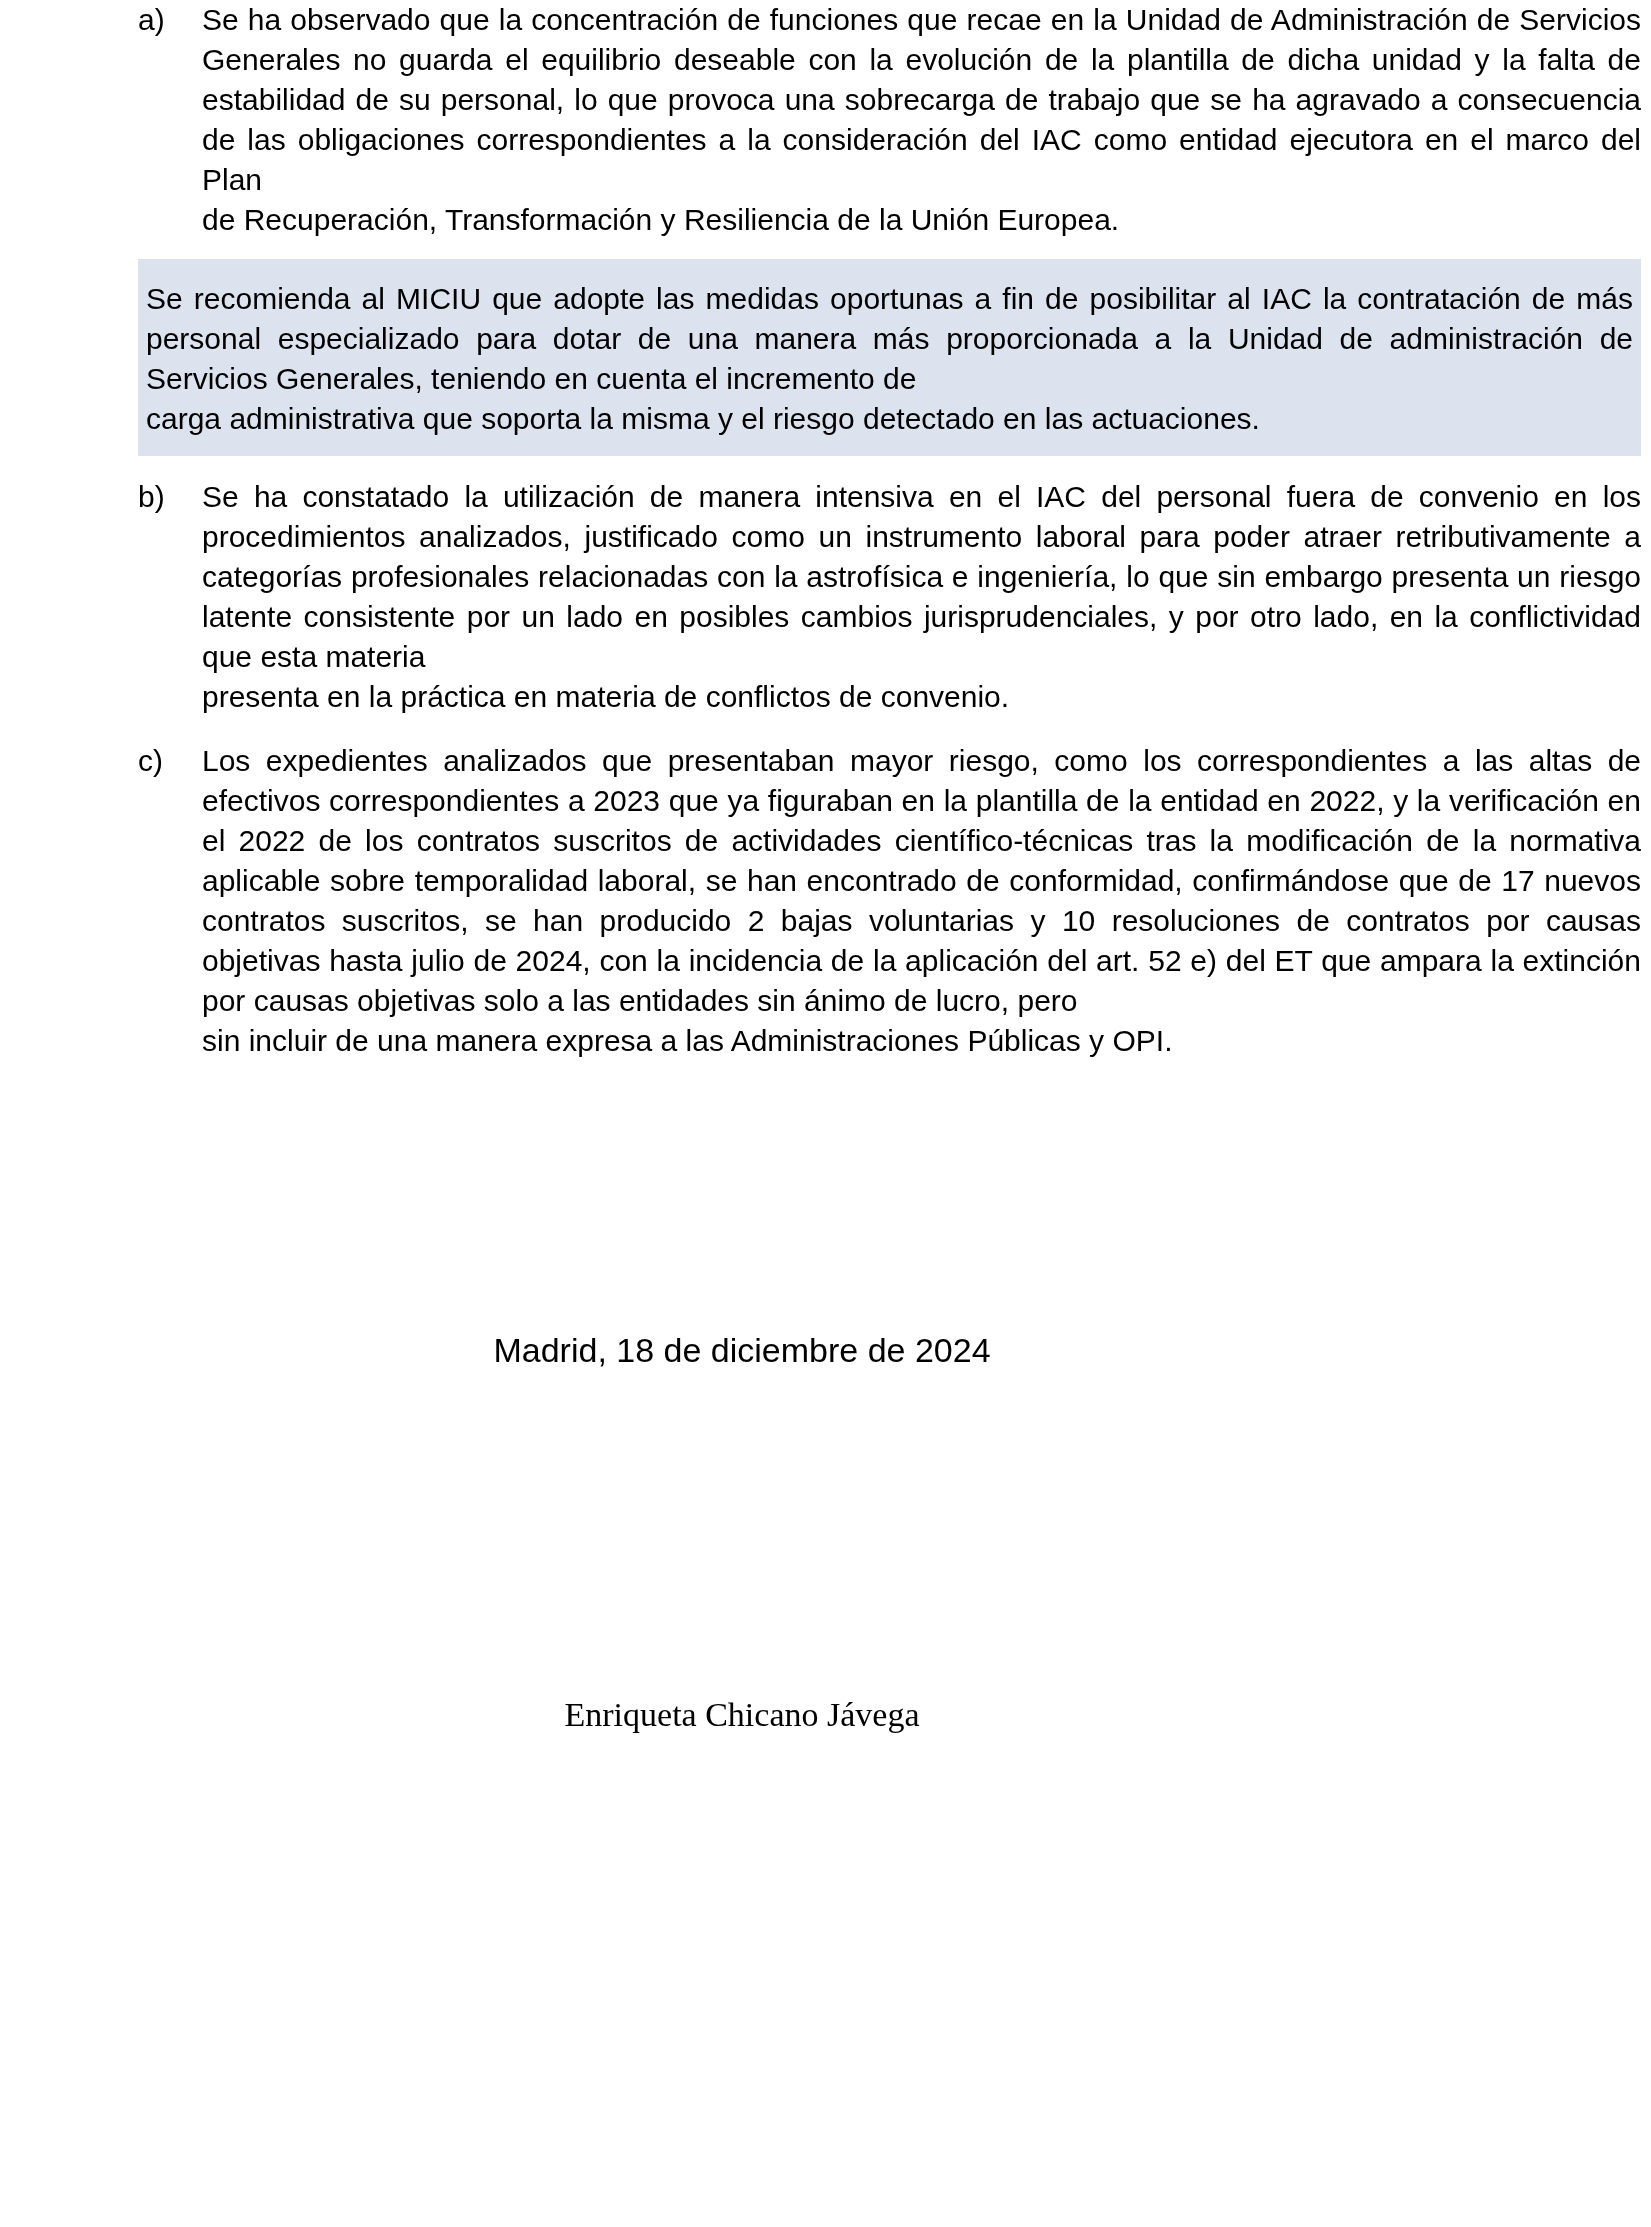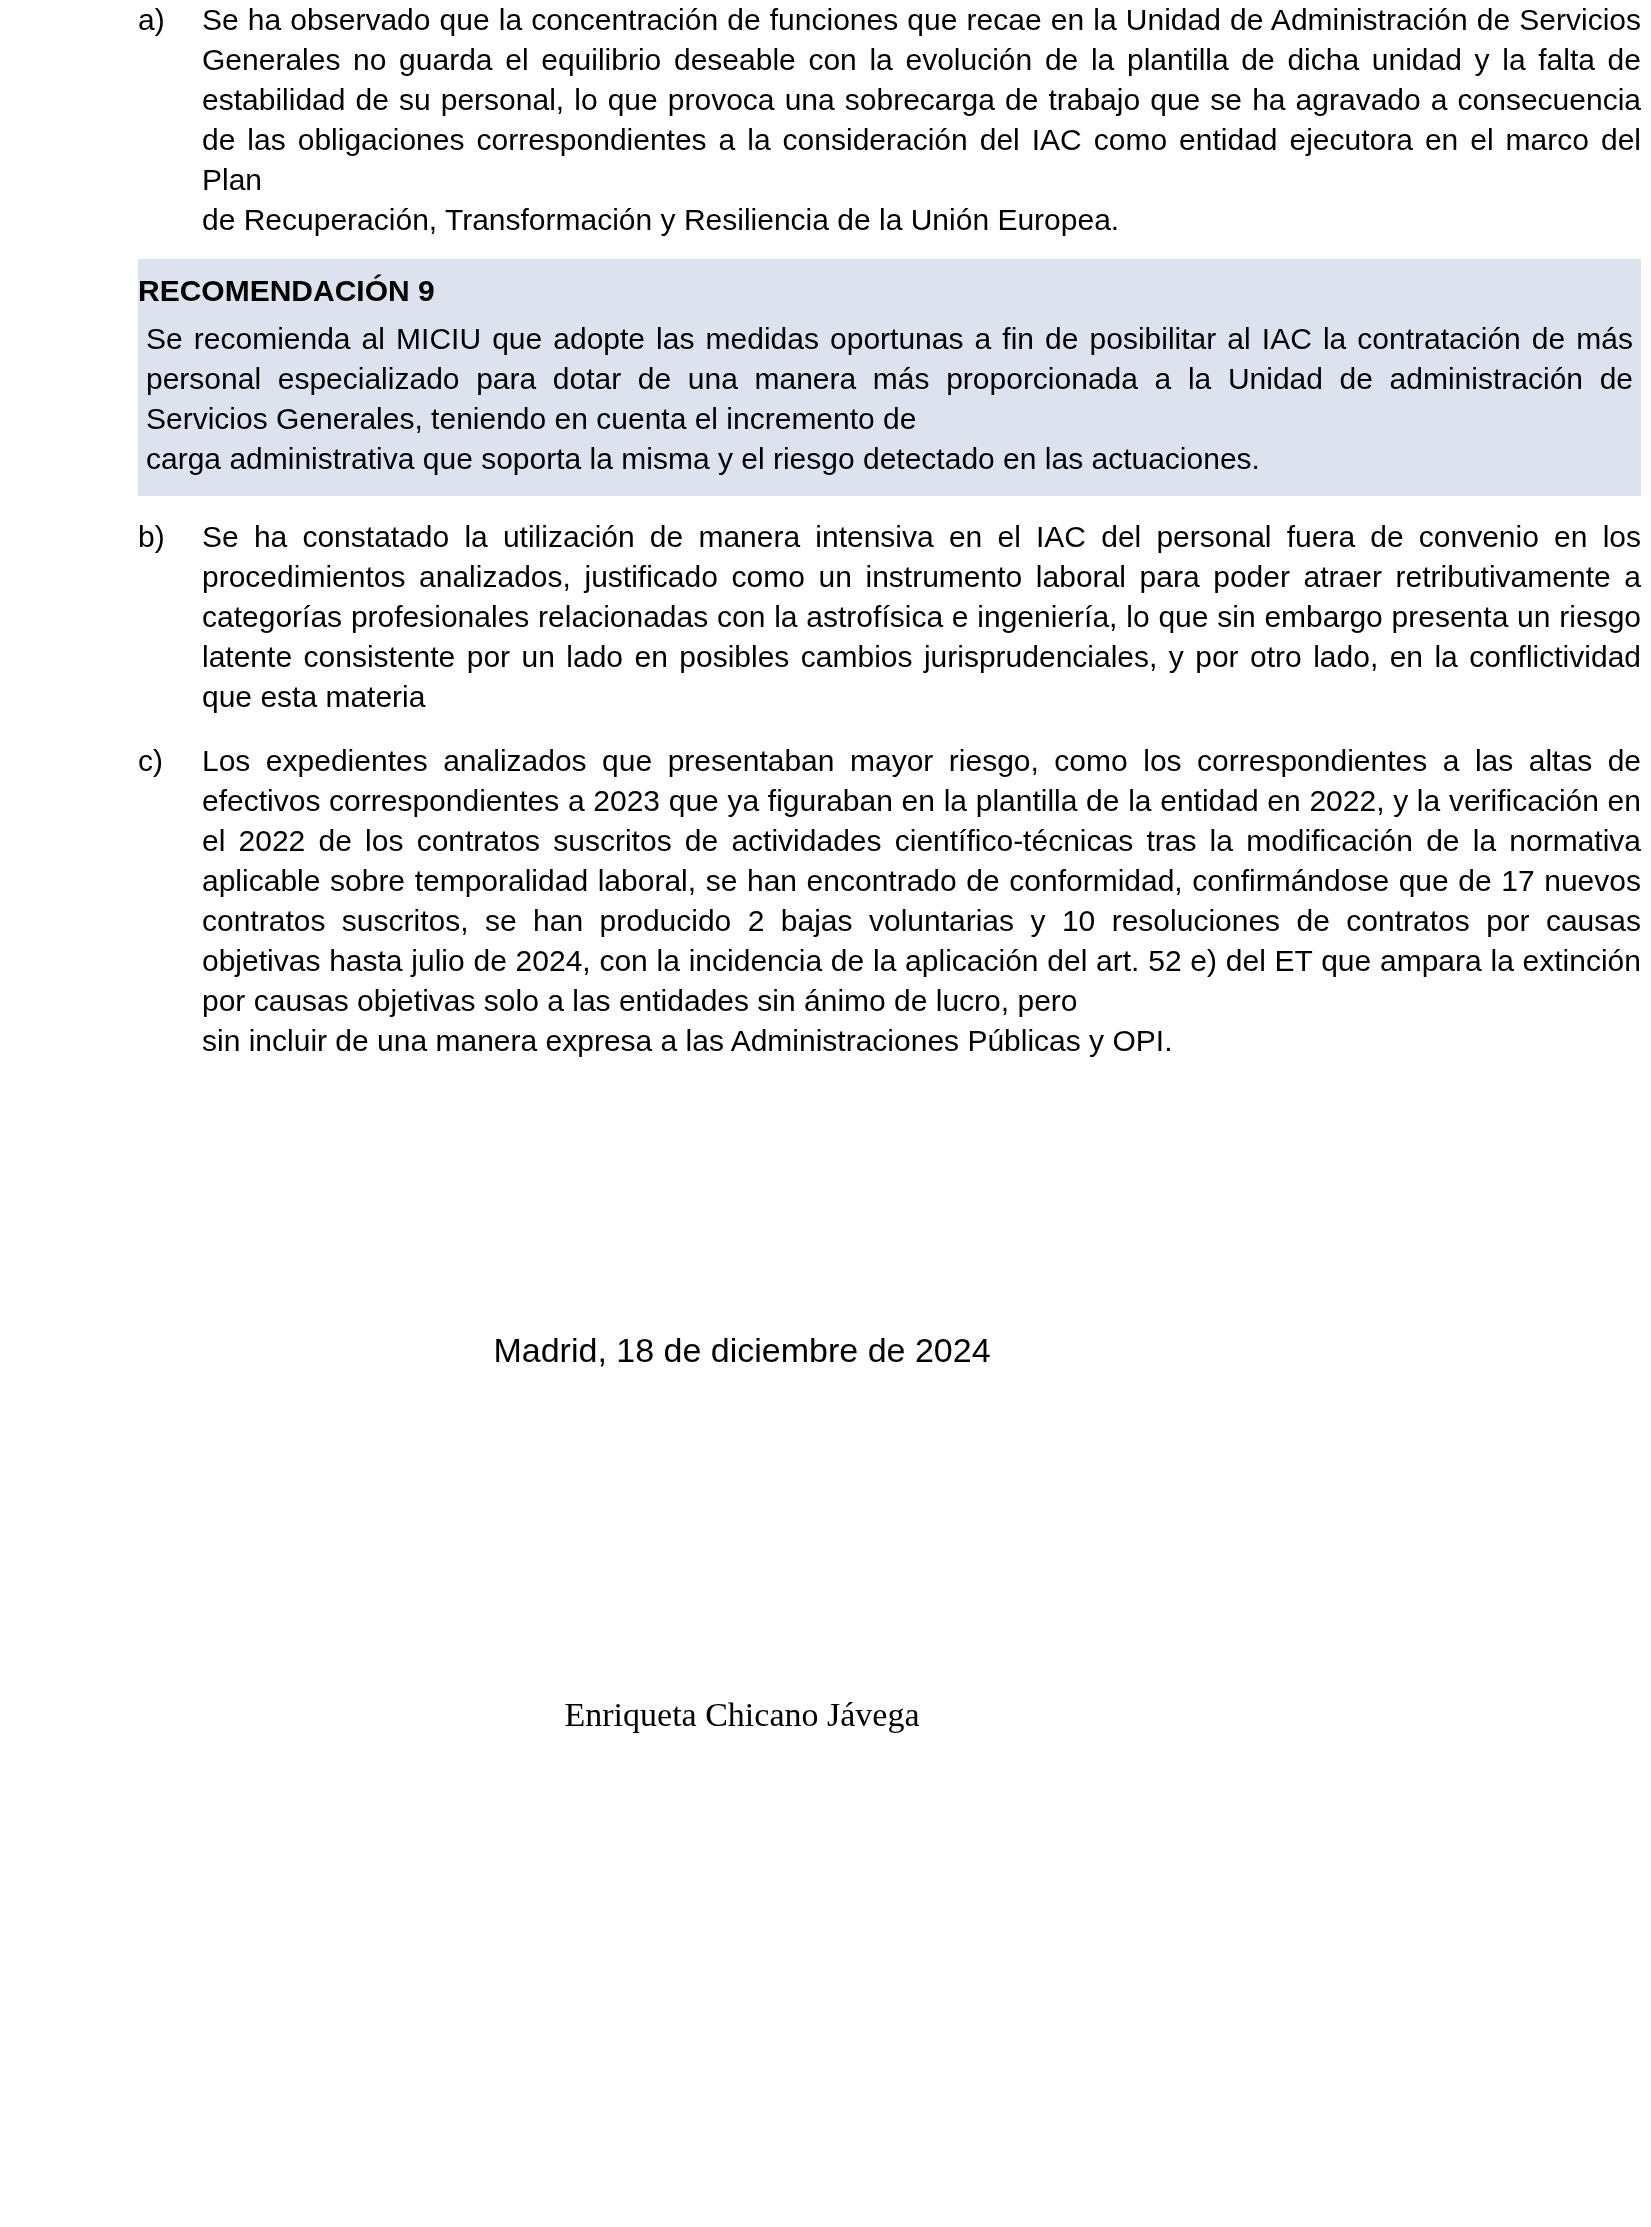--- a/index.html
+++ b/index.html
@@ -115,33 +115,33 @@
       <span class="list-marker">a)</span>
       <span class="list-body">
         <span>Se ha observado que la concentración de funciones que recae en la Unidad de Administración de Servicios Generales no guarda el equilibrio deseable con la evolución de la plantilla de dicha unidad y la falta de estabilidad de su personal, lo que provoca una sobrecarga de trabajo que se ha agravado a consecuencia de las obligaciones correspondientes a la consideración del IAC como entidad ejecutora en el marco del Plan</span>
         <span class="last-line" style="display:block">de Recuperación, Transformación y Resiliencia de la Unión Europea.</span>
       </span>
     </div>
 
     <div class="gap-a-to-rec"></div>
 
     <div class="recommendation">
-      <div class="recommendation-title">RECOMENDACIÓN 9</div>
       <div class="recommendation-body">
         <span>Se recomienda al MICIU que adopte las medidas oportunas a fin de posibilitar al IAC la contratación de más personal especializado para dotar de una manera más proporcionada a la Unidad de administración de Servicios Generales, teniendo en cuenta el incremento de</span>
         <span class="last-line" style="display:block">carga administrativa que soporta la misma y el riesgo detectado en las actuaciones.</span>
       </div>
     </div>
 
     <div class="gap-rec-to-b"></div>
 
     <div class="list-item">
       <span class="list-marker">b)</span>
       <span class="list-body">
         <span>Se ha constatado la utilización de manera intensiva en el IAC del personal fuera de convenio en los procedimientos analizados, justificado como un instrumento laboral para poder atraer retributivamente a categorías profesionales relacionadas con la astrofísica e ingeniería, lo que sin embargo presenta un riesgo latente consistente por un lado en posibles cambios jurisprudenciales, y por otro lado, en la conflictividad que esta materia</span>
+        <span class="last-line" style="display:block">presenta en la práctica en materia de conflictos de convenio.</span>
       </span>
     </div>
 
     <div class="gap-b-to-c"></div>
 
     <div class="list-item">
       <span class="list-marker">c)</span>
       <span class="list-body">
         <span>Los expedientes analizados que presentaban mayor riesgo, como los correspondientes a las altas de efectivos correspondientes a 2023 que ya figuraban en la plantilla de la entidad en 2022, y la verificación en el 2022 de los contratos suscritos de actividades científico-técnicas tras la modificación de la normativa aplicable sobre temporalidad laboral, se han encontrado de conformidad, confirmándose que de 17 nuevos contratos suscritos, se han producido 2 bajas voluntarias y 10 resoluciones de contratos por causas objetivas hasta julio de 2024, con la incidencia de la aplicación del art. 52 e) del ET que ampara la extinción por causas objetivas solo a las entidades sin ánimo de lucro, pero</span>
         <span class="last-line" style="display:block">sin incluir de una manera expresa a las Administraciones Públicas y OPI.</span>

